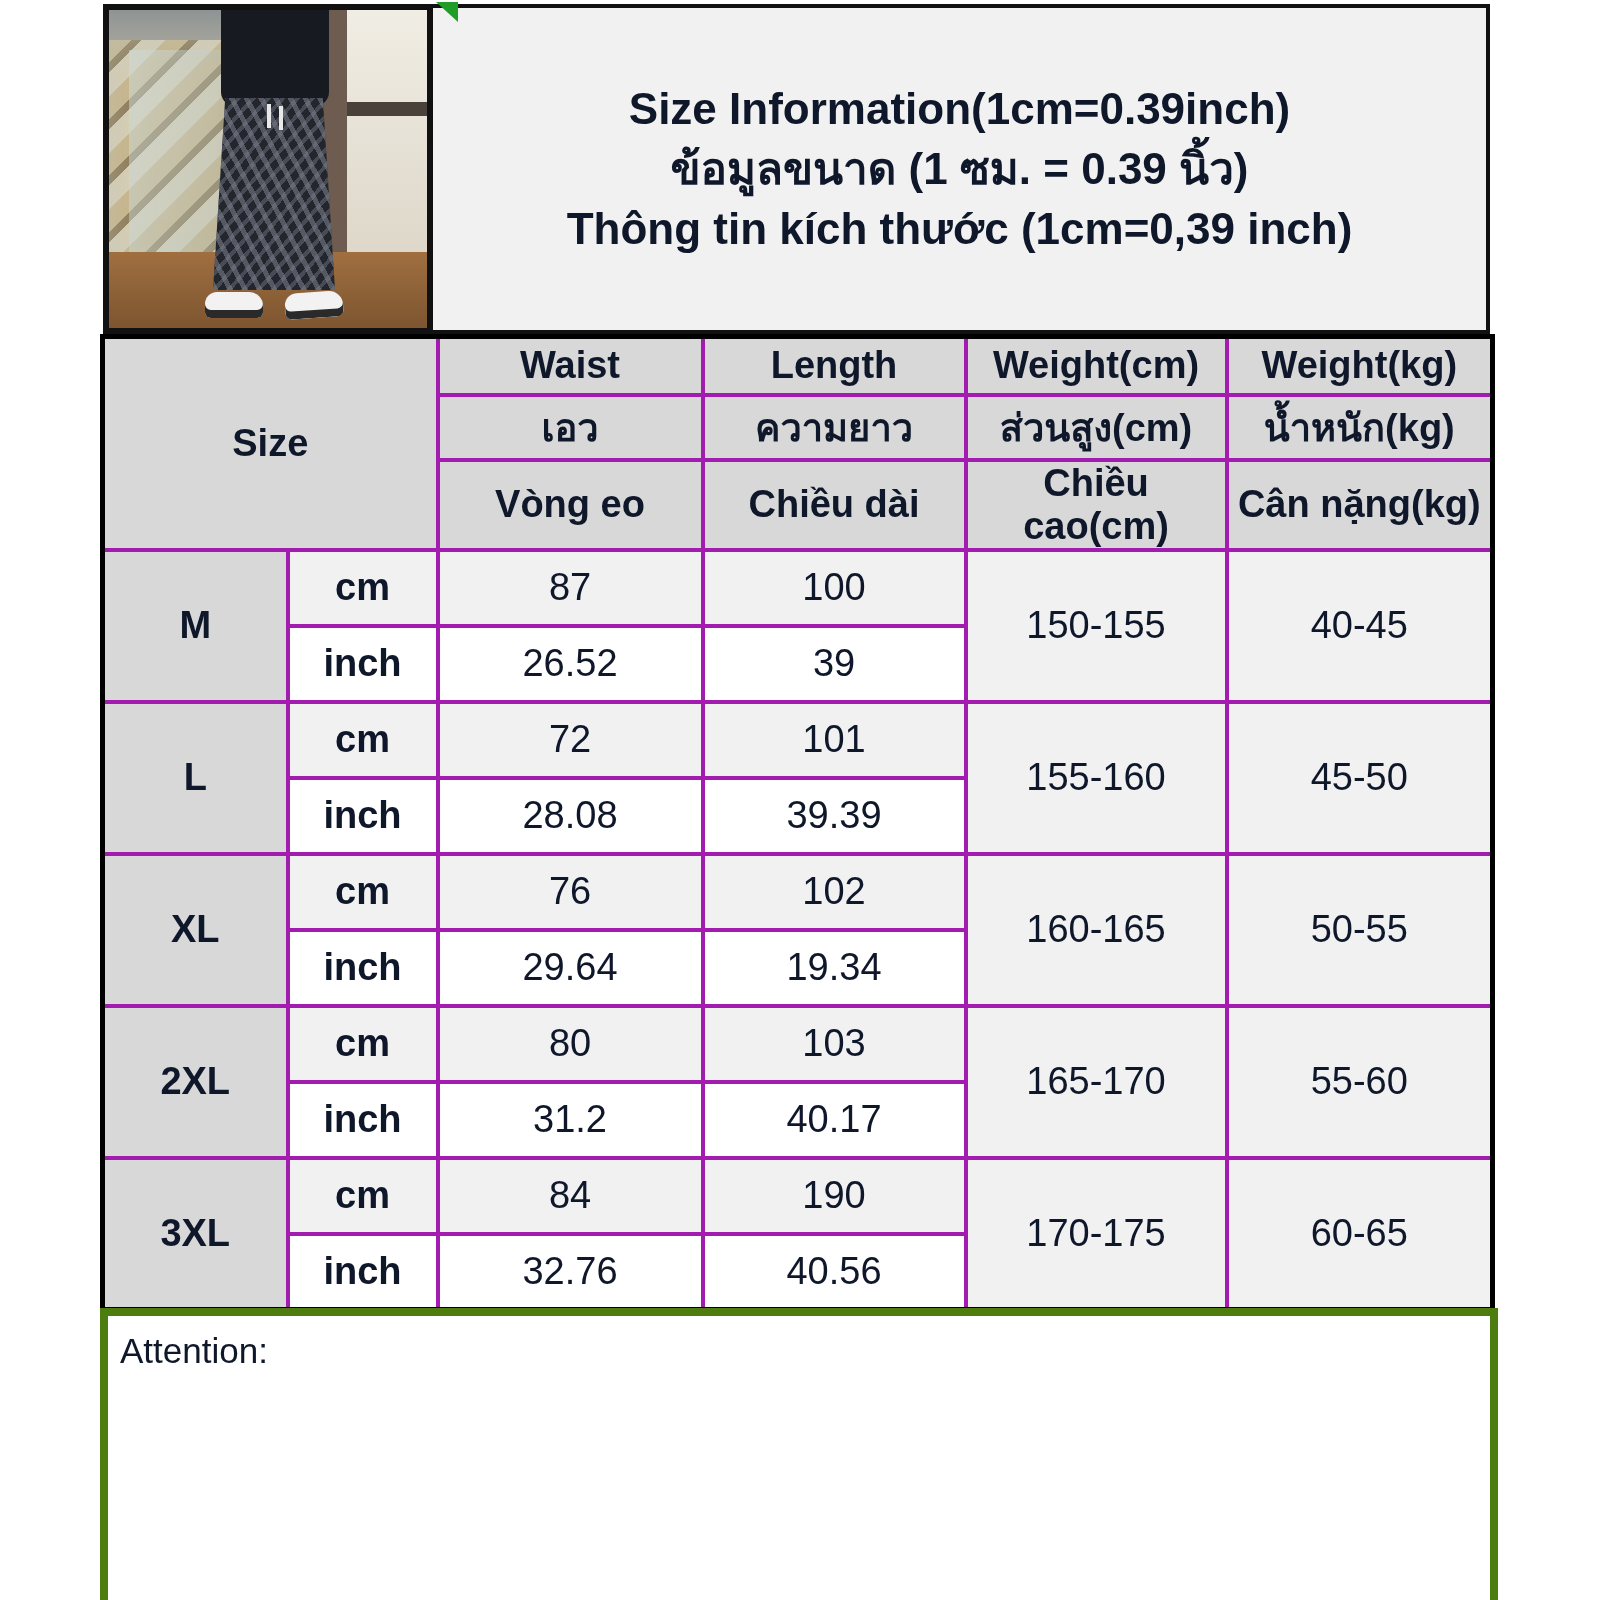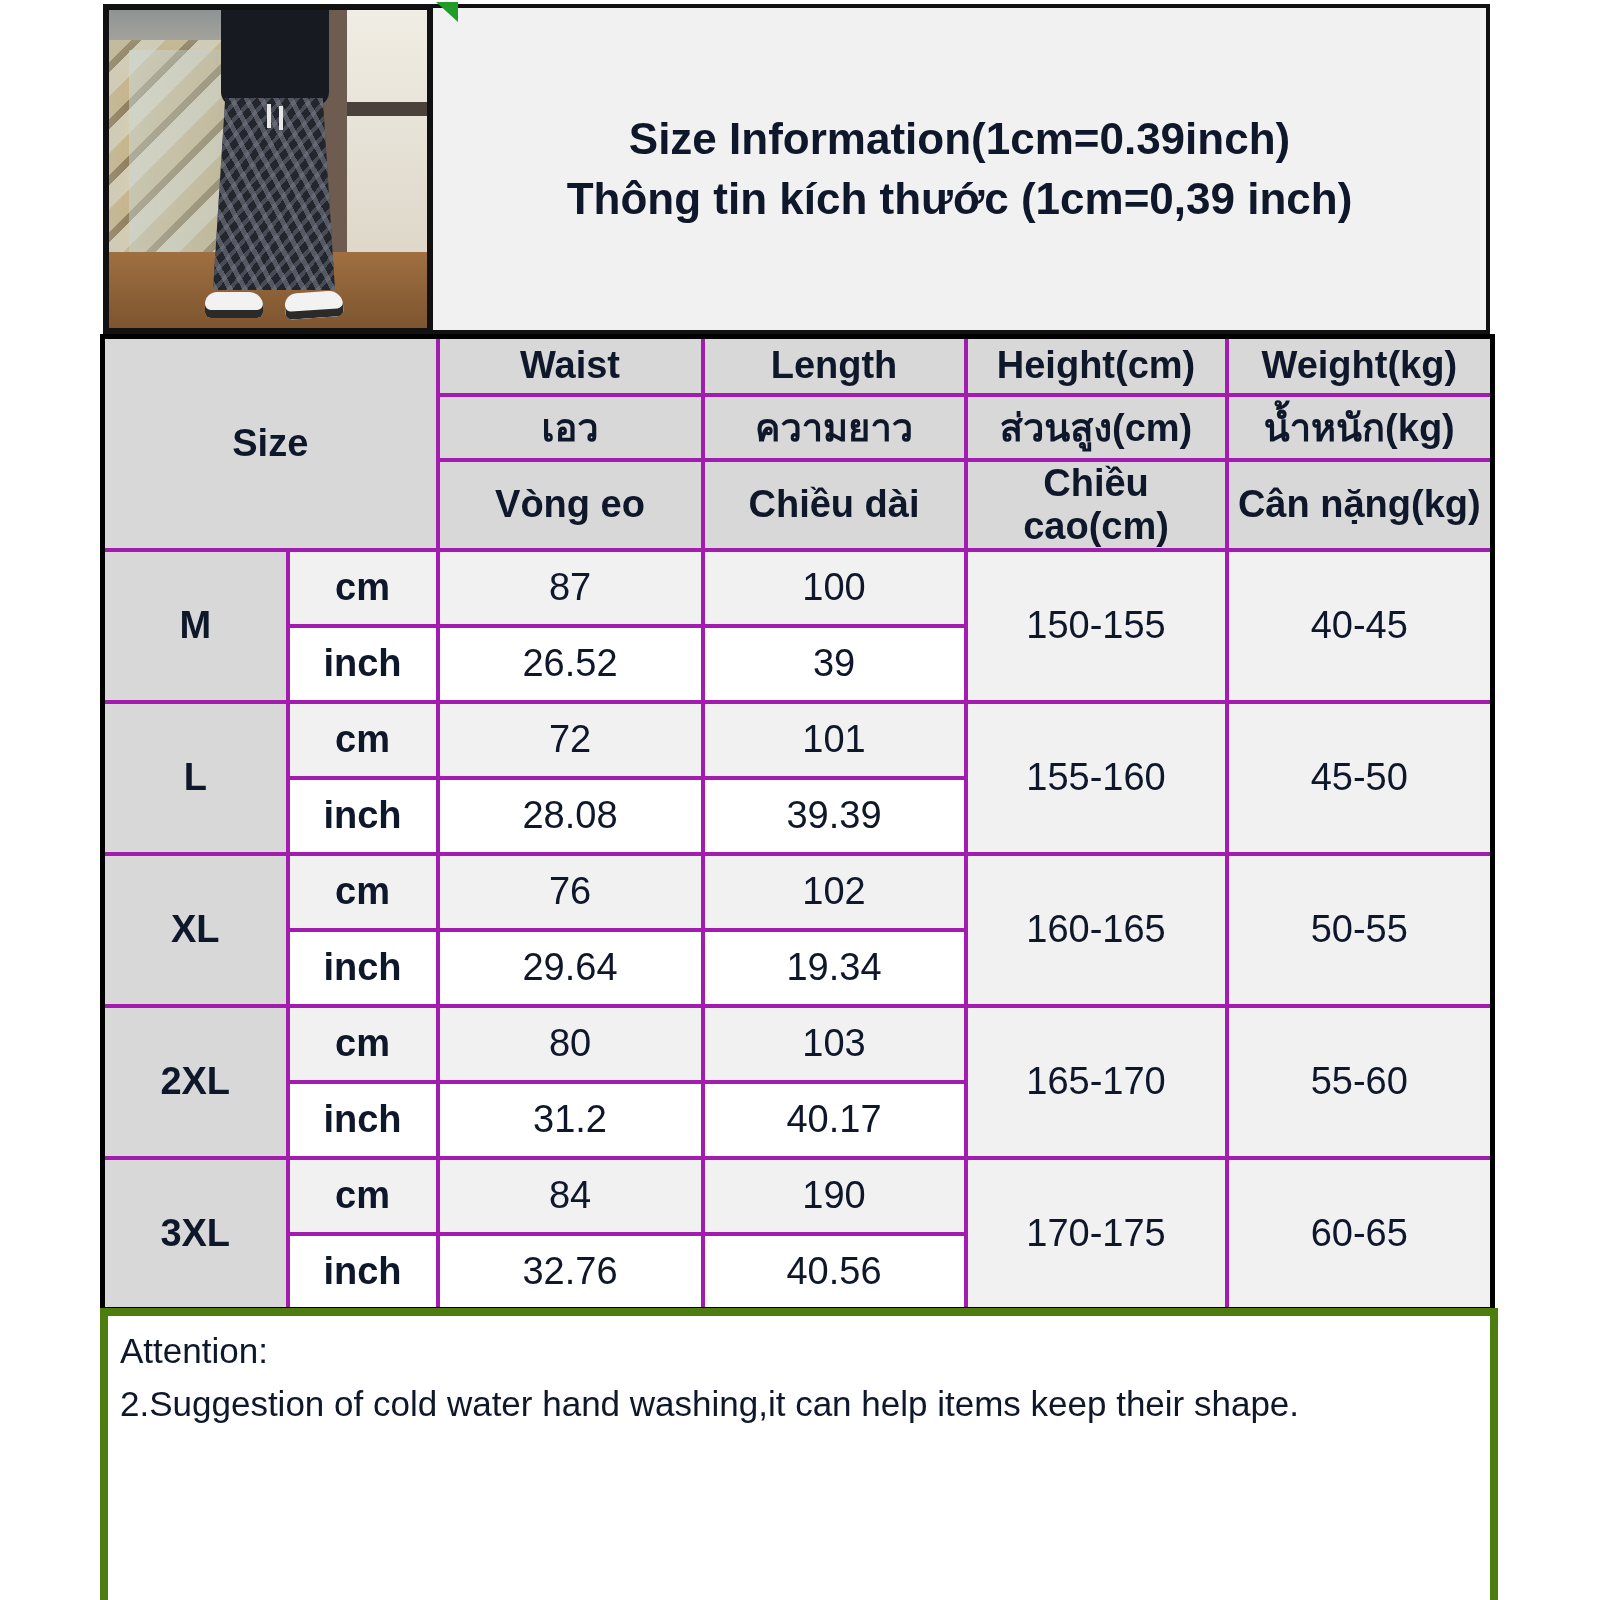--- a/index.html
+++ b/index.html
@@ -95,40 +95,41 @@
     <div class="ph-pants"></div>
     <div class="ph-drawstring"></div>
     <div class="ph-shoe left"></div>
     <div class="ph-shoe right"></div>
   </div>
 
   <div class="green-corner"></div>
 
   <div class="title-box">
     <div class="tline">Size Information(1cm=0.39inch)</div>
+    <div class="tline">ข้อมูลขนาด (1 ซม. = 0.39 นิ้ว)</div>
     <div class="tline">Thông tin kích thước (1cm=0,39 inch)</div>
   </div>
 
   <div class="lower">
 
     <table class="size-table">
       <colgroup>
         <col style="width:185px">
           <col style="width:150px">
           <col style="width:265px">
         <col style="width:263px">
           <col style="width:261px">
           <col style="width:266px">
       </colgroup>
       <thead>
         <tr>
           <td class="size-cell" rowspan="3" colspan="2">Size</td>
           <th class="hdr">Waist</th>
           <th class="hdr">Length</th>
-          <th class="hdr">Height(cm)</th>
+          <th class="hdr">Weight(cm)</th>
           <th class="hdr">Weight(kg)</th>
         </tr>
         <tr>
           <th class="hdr">เอว</th>
           <th class="hdr">ความยาว</th>
           <th class="hdr">ส่วนสูง(cm)</th>
           <th class="hdr">น้ำหนัก(kg)</th>
         </tr>
         <tr>
           <th class="hdr">Vòng eo</th>
@@ -206,17 +207,16 @@
         <tr>
           <td class="unit">inch</td>
           <td class="val">32.76</td>
           <td class="val">40.56</td>
         </tr>
       </tbody>
     </table>
 
     <div class="attention">
       <div class="para">Attention:</div>
-      <div class="para">2.Suggestion of cold water hand washing,it can help items keep their shape.</div>
     </div>
   </div>
 
 </div>
 
 </body></html>

